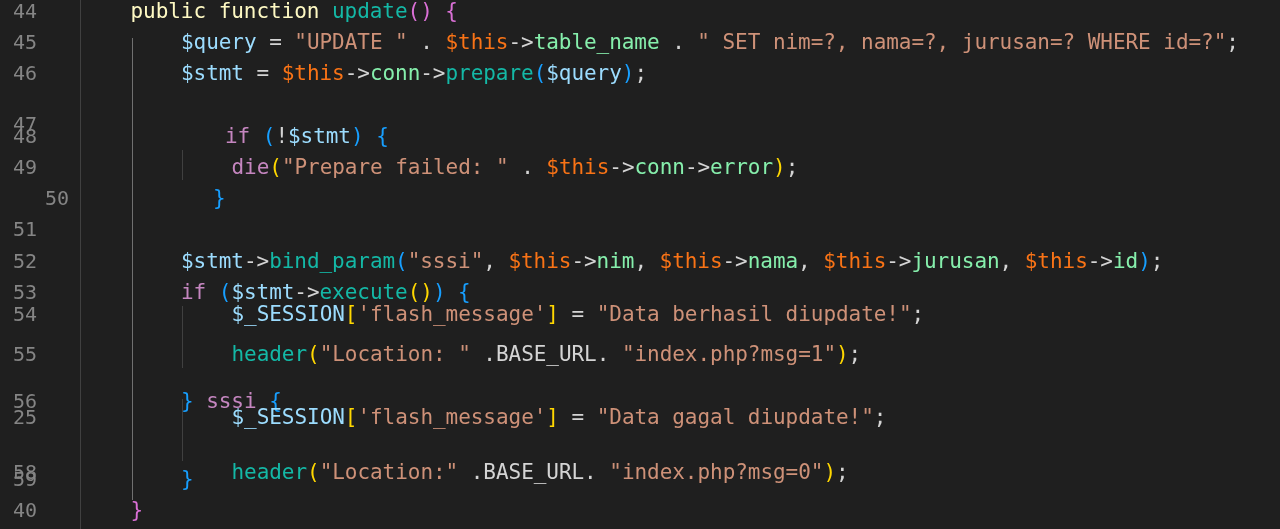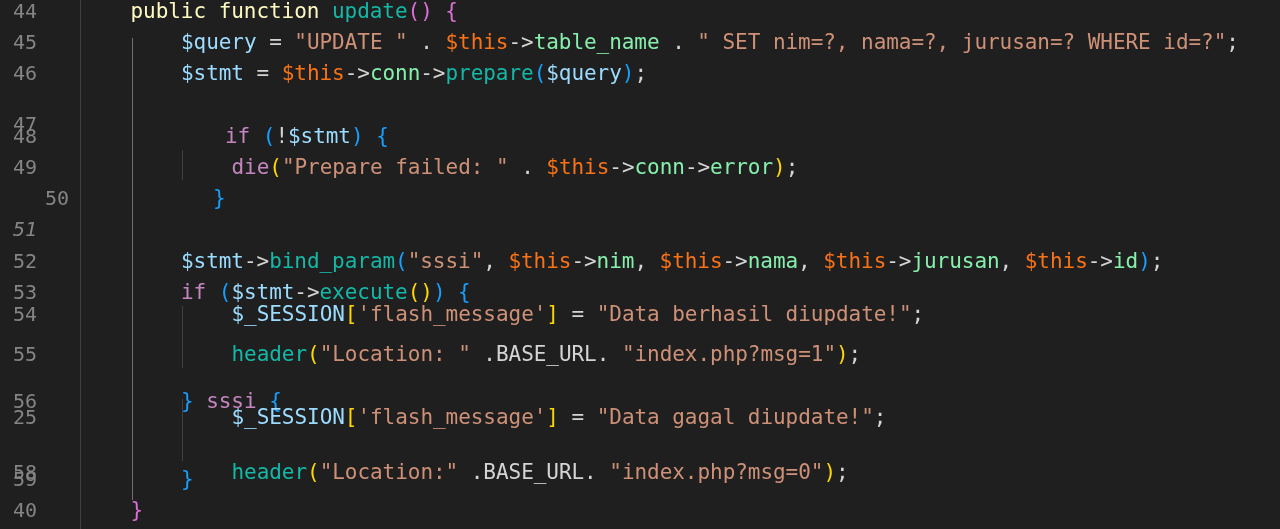--- a/index.html
+++ b/index.html
@@ -50,21 +50,21 @@
   <div class="guide" style="left:182px; top:306px; height:62px;"></div>
   <div class="guide" style="left:182px; top:399px; height:62px;"></div>
   <div id="lines">
       <div class="line" style="top: -4px;"><span class="ln">44</span><span class="code" style="left: 130.5px;"><span class="kw">public</span><span class="plain"> </span><span class="kw">function</span><span class="plain"> </span><span class="fn">update</span><span class="b2">()</span><span class="plain"> </span><span class="b2">{</span></span></div>
       <div class="line" style="top: 27.2px;"><span class="ln">45</span><span class="code" style="left: 181px;"><span class="var">$query</span><span class="plain"> = </span><span class="str">"UPDATE "</span><span class="plain"> . </span><span class="this">$this</span><span class="plain">-&gt;</span><span class="prop">table_name</span><span class="plain"> . </span><span class="str">" SET nim=?, nama=?, jurusan=? WHERE id=?"</span><span class="plain">;</span></span></div>
       <div class="line" style="top: 58.4px;"><span class="ln">46</span><span class="code" style="left: 181px;"><span class="var">$stmt</span><span class="plain"> = </span><span class="this">$this</span><span class="plain">-&gt;</span><span class="prop">conn</span><span class="plain">-&gt;</span><span class="fn">prepare</span><span class="b3">(</span><span class="var">$query</span><span class="b3">)</span><span class="plain">;</span></span></div>
       <div class="line" style="top: 89.6px; margin-top: 19px;"><span class="ln">47</span><span class="code" style="left: 80px;"></span></div>
       <div class="line" style="top: 120.8px;"><span class="ln">48</span><span class="code" style="left: 181px; margin-left: 44px;"><span class="ctl">if</span><span class="plain"> </span><span class="b3">(</span><span class="plain">!</span><span class="var">$stmt</span><span class="b3">)</span><span class="plain"> </span><span class="b3">{</span></span></div>
       <div class="line" style="top: 152px;"><span class="ln">49</span><span class="code" style="left: 231.5px;"><span class="ctl">die</span><span class="b1">(</span><span class="str">"Prepare failed: "</span><span class="plain"> . </span><span class="this">$this</span><span class="plain">-&gt;</span><span class="prop">conn</span><span class="plain">-&gt;</span><span class="prop">error</span><span class="b1">)</span><span class="plain">;</span></span></div>
       <div class="line" style="top: 183.2px; margin-left: 32px;"><span class="ln">50</span><span class="code" style="left: 181px;"><span class="b3">}</span></span></div>
-      <div class="line" style="top: 214.4px; font-style: italic;"><span class="ln">51</span><span class="code" style="left: 80px;"></span></div>
+      <div class="line" style="top: 214.4px;"><span class="ln">51</span><span class="code" style="left: 80px;"></span></div>
       <div class="line" style="top: 245.6px;"><span class="ln">52</span><span class="code" style="left: 181px;"><span class="var">$stmt</span><span class="plain">-&gt;</span><span class="fn">bind_param</span><span class="b3">(</span><span class="str">"sssi"</span><span class="plain">, </span><span class="this">$this</span><span class="plain">-&gt;</span><span class="prop">nim</span><span class="plain">, </span><span class="this">$this</span><span class="plain">-&gt;</span><span class="prop">nama</span><span class="plain">, </span><span class="this">$this</span><span class="plain">-&gt;</span><span class="prop">jurusan</span><span class="plain">, </span><span class="this">$this</span><span class="plain">-&gt;</span><span class="prop">id</span><span class="b3">)</span><span class="plain">;</span></span></div>
       <div class="line" style="top: 276.8px;"><span class="ln">53</span><span class="code" style="left: 181px;"><span class="ctl">if</span><span class="plain"> </span><span class="b3">(</span><span class="var">$stmt</span><span class="plain">-&gt;</span><span class="fn">execute</span><span class="b1">()</span><span class="b3">)</span><span class="plain"> </span><span class="b3">{</span></span></div>
       <div class="line" style="top: 299px;"><span class="ln">54</span><span class="code" style="left: 231.5px;"><span class="var">$_SESSION</span><span class="b1">[</span><span class="str">'flash_message'</span><span class="b1">]</span><span class="plain"> = </span><span class="str">"Data berhasil diupdate!"</span><span class="plain">;</span></span></div>
       <div class="line" style="top: 339.2px;"><span class="ln">55</span><span class="code" style="left: 231.5px;"><span class="fn">header</span><span class="b1">(</span><span class="str">"Location: "</span><span class="plain"> .BASE_URL. </span><span class="str">"index.php?msg=1"</span><span class="b1">)</span><span class="plain">;</span></span></div>
       <div class="line" style="top: 386px; padding-left: 36px;"><span class="ln">56</span><span class="code" style="left: 181px;"><span class="b3">}</span><span class="plain"> </span><span class="ctl">sssi</span><span class="plain"> </span><span class="b3">{</span></span></div>
       <div class="line" style="top: 401.6px;"><span class="ln">25</span><span class="code" style="left: 231.5px;"><span class="var">$_SESSION</span><span class="b1">[</span><span class="str">'flash_message'</span><span class="b1">]</span><span class="plain"> = </span><span class="str">"Data gagal diupdate!"</span><span class="plain">;</span></span></div>
       <div class="line" style="top: 457px;"><span class="ln">58</span><span class="code" style="left: 231.5px;"><span class="fn">header</span><span class="b1">(</span><span class="str">"Location:"</span><span class="plain"> .BASE_URL. </span><span class="str">"index.php?msg=0"</span><span class="b1">)</span><span class="plain">;</span></span></div>
       <div class="line" style="top: 464px; text-decoration: underline;"><span class="ln">59</span><span class="code" style="left: 181px;"><span class="b3">}</span></span></div>
       <div class="line" style="top: 495.2px;"><span class="ln">40</span><span class="code" style="left: 130.5px;"><span class="b2">}</span></span></div>
     </div>

